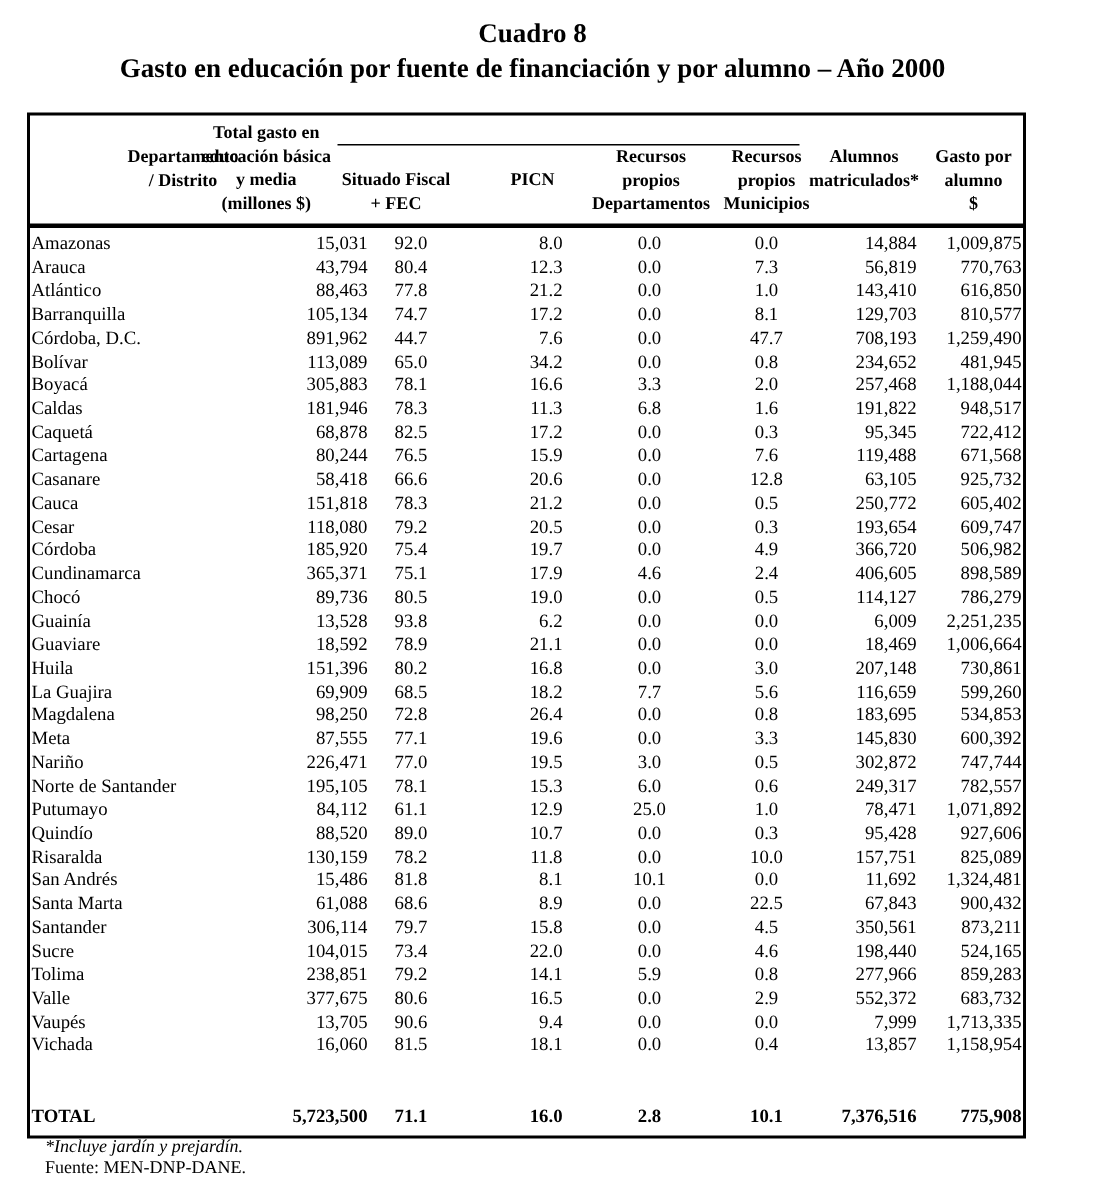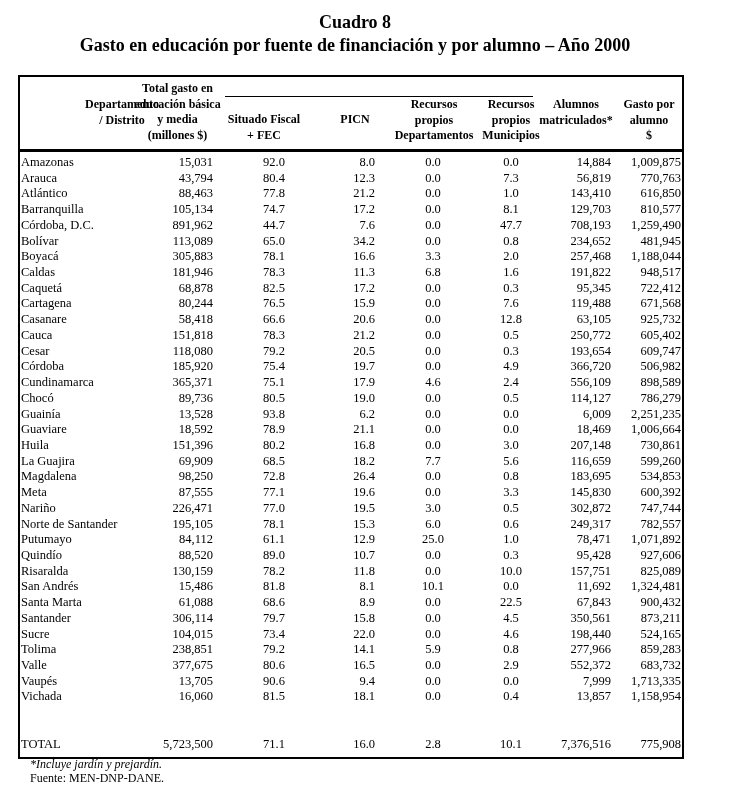--- a/index.html
+++ b/index.html
@@ -8,28 +8,28 @@
   .t1 { top: 12px; font-size: 18px; left: -14px; }
   .t2 { top: 35px; font-size: 18px; left: -14px; }
   .tbl-box { position: absolute; left: 18px; top: 75px; width: 662px; height: 680px; border: 2px solid #000; box-sizing: content-box; }
   .hdr { position: absolute; font-weight: bold; font-size: 12px; line-height: 15.5px; text-align: center; }
   .hdr-sep { position: absolute; left: 0; top: 72px; width: 662px; height: 3px; background: #000; }
   .grp-line { position: absolute; left: 205px; top: 19px; width: 308px; height: 1px; background: #000; }
   .rows { position: absolute; left: 0; top: 78px; width: 662px; }
   .row { position: relative; height: 15.72px; font-size: 12.5px; line-height: 15.72px; }
   .row span { position: absolute; top: 0; white-space: nowrap; }
   .c0 { left: 1px; }
-  .c1 { right: 469px; text-align: left; }
+  .c1 { right: 437px; text-align: left; }
   .c2 { left: 234px; width: 40px; text-align: center; }
   .c3 { left: 315px; width: 40px; text-align: right; }
   .c4 { left: 393px; width: 40px; text-align: center; }
   .c5 { left: 471px; width: 40px; text-align: center; }
   .c6 { right: 71px; text-align: right; }
   .c7 { right: 1px; text-align: right; }
-  .total { position: absolute; left: 0; top: 658px; width: 662px; height: 18px; font-weight: normal; font-size: 12.5px; line-height: 18px; }
+  .total { position: absolute; left: 0; top: 658px; width: 662px; height: 18px; font-weight: bold; font-size: 12.5px; line-height: 18px; }
   .total span { position: absolute; top: 0; white-space: nowrap; }
   .note { position: absolute; left: 30px; font-size: 12px; line-height: 14px; }
 </style>
 </head>
 <body>
 
 <div class="title t1">Cuadro 8</div>
 <div class="title t2">Gasto en educación por fuente de financiación y por alumno – Año 2000</div>
 
 <div class="tbl-box">
@@ -213,21 +213,21 @@
         <span class="c6">366,720</span>
         <span class="c7">506,982</span>
       </div>
       <div class="row">
         <span class="c0">Cundinamarca</span>
         <span class="c1">365,371</span>
         <span class="c2">75.1</span>
         <span class="c3">17.9</span>
         <span class="c4">4.6</span>
         <span class="c5">2.4</span>
-        <span class="c6">556,109</span>
+        <span class="c6">406,605</span>
         <span class="c7">898,589</span>
       </div>
       <div class="row">
         <span class="c0">Chocó</span>
         <span class="c1">89,736</span>
         <span class="c2">80.5</span>
         <span class="c3">19.0</span>
         <span class="c4">0.0</span>
         <span class="c5">0.5</span>
         <span class="c6">114,127</span>

